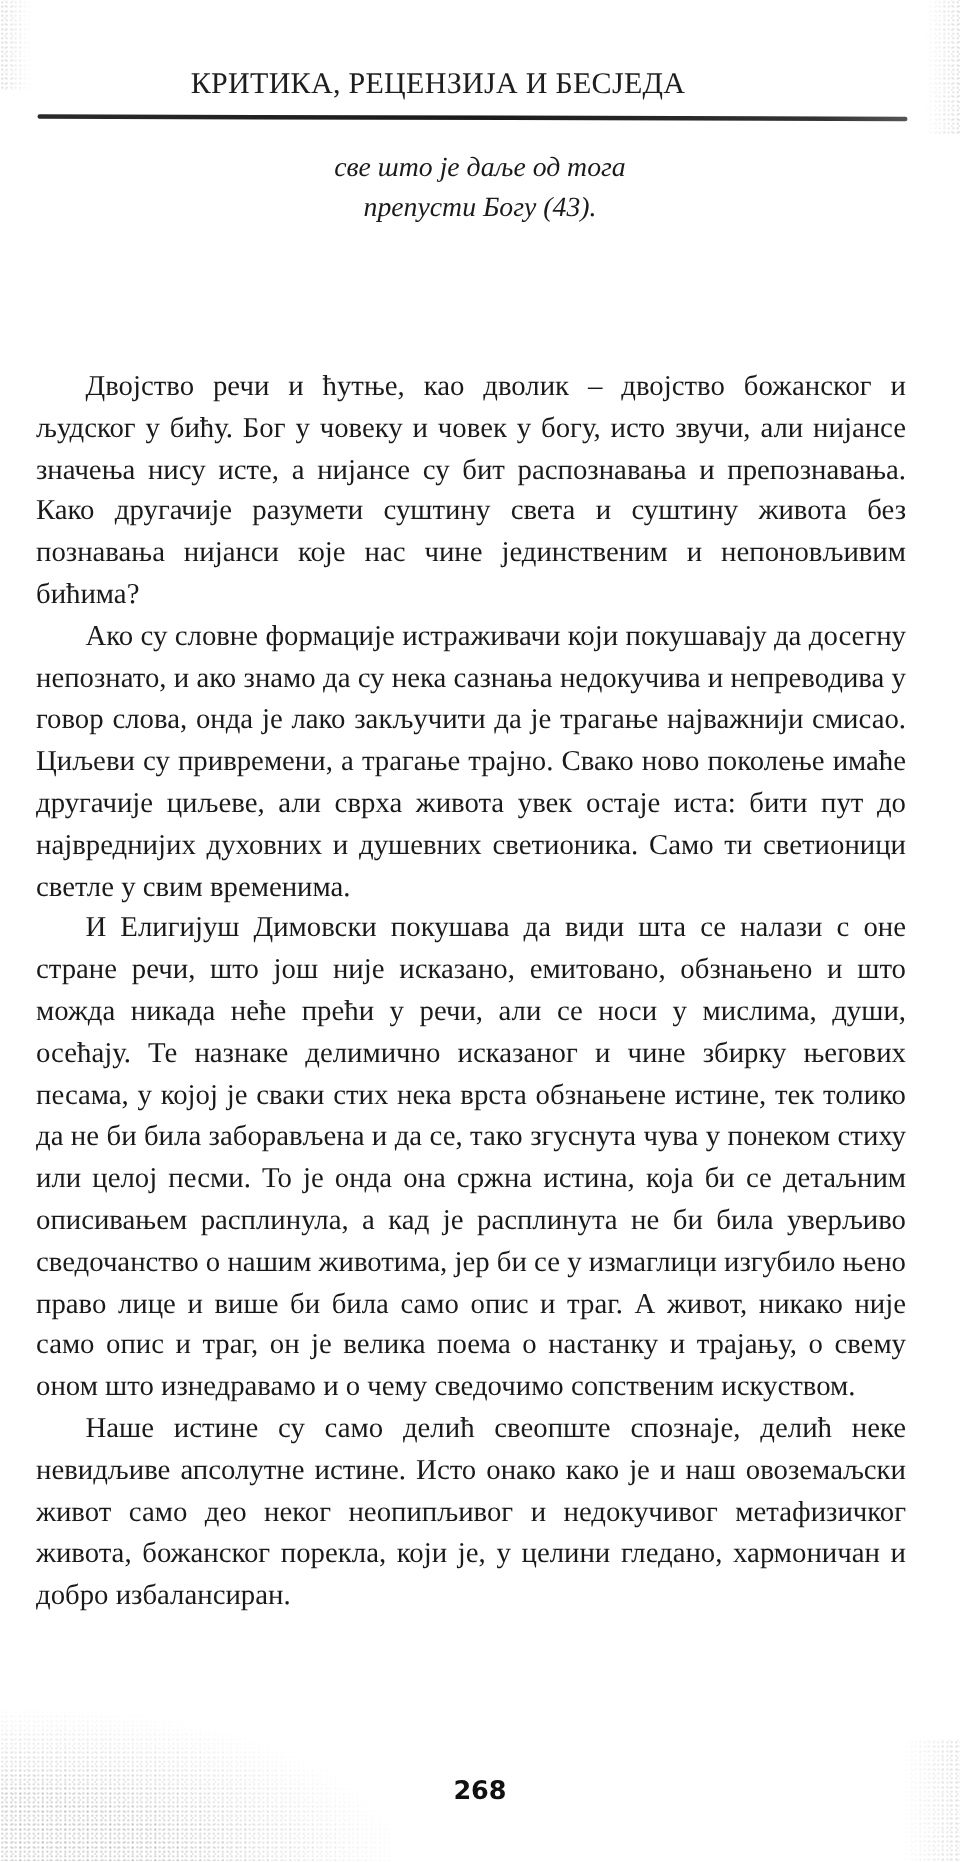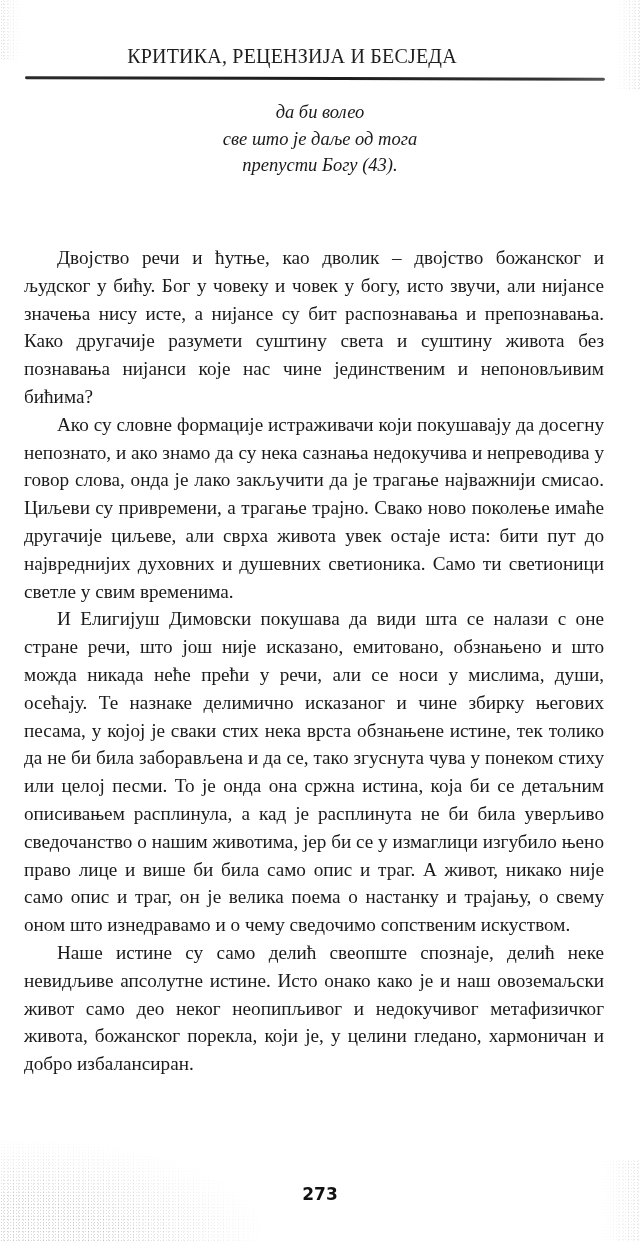--- a/index.html
+++ b/index.html
@@ -115,25 +115,24 @@
 
 <div class="grain grain-left-top"></div>
 <div class="grain grain-right-top"></div>
 <div class="grain grain-bottom-left"></div>
 <div class="grain grain-bottom-right"></div>
 
 <div class="running-head">КРИТИКА, РЕЦЕНЗИЈА И БЕСЈЕДА</div>
 <div class="head-rule"></div>
 
 <div class="poem">
-  <span class="poem-line">да би волео</span>
   <span class="poem-line">све што је даље од тога</span>
   <span class="poem-line">препусти Богу (43).</span>
 </div>
 
 <div class="body-text">
   <p class="para">Двојство речи и ћутње, као дволик – двојство  божанског и људског у бићу. Бог у човеку и човек у богу, исто звучи, али нијансе значења нису исте, а нијансе су бит распознавања и препознавања. Како другачије разумети суштину света и суштину живота без познавања нијанси које нас чине јединственим и непоновљивим бићима?</p>
   <p class="para">Ако су словне формације истраживачи који покушавају да досегну непознато, и ако знамо да су нека сазнања недокучива и непреводива у говор слова, онда је лако закључити да је трагање најважнији смисао. Циљеви су привремени, а трагање трајно. Свако ново поколење имаће другачије циљеве, али сврха живота увек остаје иста: бити пут до највреднијих духовних и душевних светионика. Само ти светионици светле у свим временима.</p>
   <p class="para">И Елигијуш Димовски покушава да види шта се налази с оне стране речи, што још није исказано, емитовано, обзнањено и што можда никада неће прећи у речи, али се носи у мислима, души, осећају. Те назнаке делимично исказаног и чине збирку његових песама, у којој је сваки стих нека врста обзнањене истине, тек толико да не би била заборављена и да се, тако згуснута чува у понеком стиху или целој песми. То је онда она сржна истина, која би се детаљним описивањем расплинула, а кад је расплинута не би била уверљиво сведочанство о нашим животима, јер би се у измаглици изгубило њено право лице и више би била само опис и траг. А живот, никако није само опис и траг, он је велика поема о настанку и трајању, о свему оном што изнедравамо и о чему сведочимо сопственим искуством.</p>
   <p class="para">Наше истине су само делић свеопште спознаје, делић неке невидљиве апсолутне истине. Исто онако како је и наш овоземаљски живот само део неког неопипљивог и недокучивог метафизичког живота, божанског порекла, који је, у целини гледано, хармоничан и добро избалансиран.</p>
 </div>
 
-<div class="page-number">273</div>
+<div class="page-number">268</div>
 
 </body></html>

